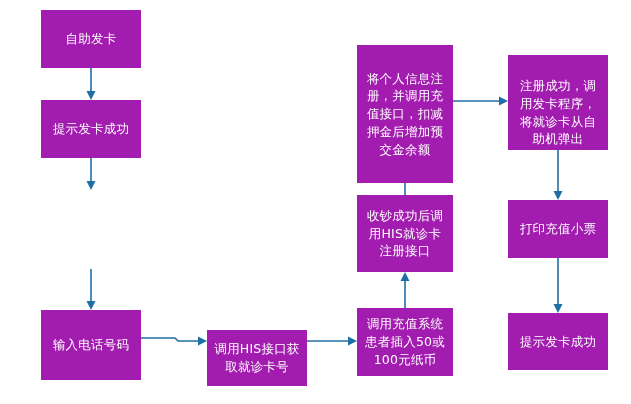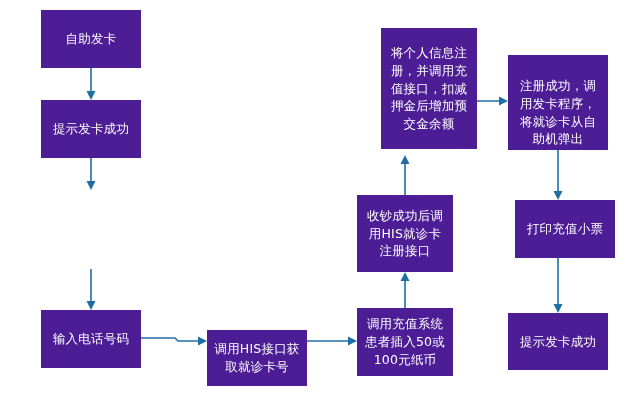--- a/index.html
+++ b/index.html
@@ -11,21 +11,21 @@
   #canvas {
     position: relative;
     width: 631px;
     height: 404px;
     background: #ffffff;
     overflow: hidden;
     font-family: "DejaVu Sans", "Liberation Sans", sans-serif;
   }
   .node {
     position: absolute;
-    background: #4c1d95;
+    background: #a21caf;
     color: #ffffff;
     display: flex;
     align-items: center;
     justify-content: center;
     text-align: center;
     line-height: 1.42;
     font-size: 12.5px;
     letter-spacing: 0.2px;
     box-sizing: border-box;
     padding: 2px 6px;
@@ -113,45 +113,45 @@
 
   <div class="node" style="left:41px; top:10px; width:100px; height:58px;">
     <span>自助发卡</span>
   </div>
 
   <div class="node" style="left:41px; top:100px; width:100px; height:58px;">
     <span>提示发卡成功</span>
   </div>
 
 
-  <div class="node" style="left:41px; top:310px; width:100px; height:58px;">
+  <div class="node" style="left:41px; top:310px; width:100px; height:70px;">
     <span>输入电话号码</span>
   </div>
 
   <div class="node" style="left:207px; top:330px; width:100px; height:56px;">
     <span>调用HIS接口获取就诊卡号</span>
   </div>
 
   <div class="node" style="left:357px; top:308px; width:96px; height:68px;">
     <span>调用充值系统患者插入50或100元纸币</span>
   </div>
 
   <div class="node" style="left:357px; top:195px; width:96px; height:77px;">
     <span>收钞成功后调用HIS就诊卡注册接口</span>
   </div>
 
-  <div class="node" style="left:357px; top:28px; width:96px; height:121px;margin-left:24px;">
+  <div class="node" style="left:357px; top:45px; width:96px; height:138px;">
     <span>将个人信息注册，并调用充值接口，扣减押金后增加预交金余额</span>
   </div>
 
   <div class="node" style="left:508px; top:55px; width:100px; height:95px;align-items:flex-end;">
     <span>注册成功，调用发卡程序，将就诊卡从自助机弹出</span>
   </div>
 
-  <div class="node" style="left:508px; top:200px; width:100px; height:58px;margin-left:7px;">
+  <div class="node" style="left:508px; top:200px; width:100px; height:58px;">
     <span>打印充值小票</span>
   </div>
 
   <div class="node" style="left:508px; top:313px; width:100px; height:57px;">
     <span>提示发卡成功</span>
   </div>
 
 </div>
 
 </body></html>

